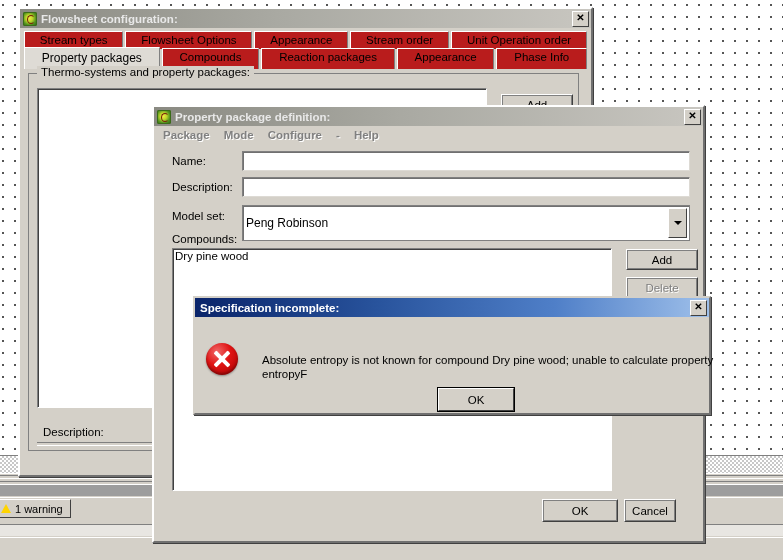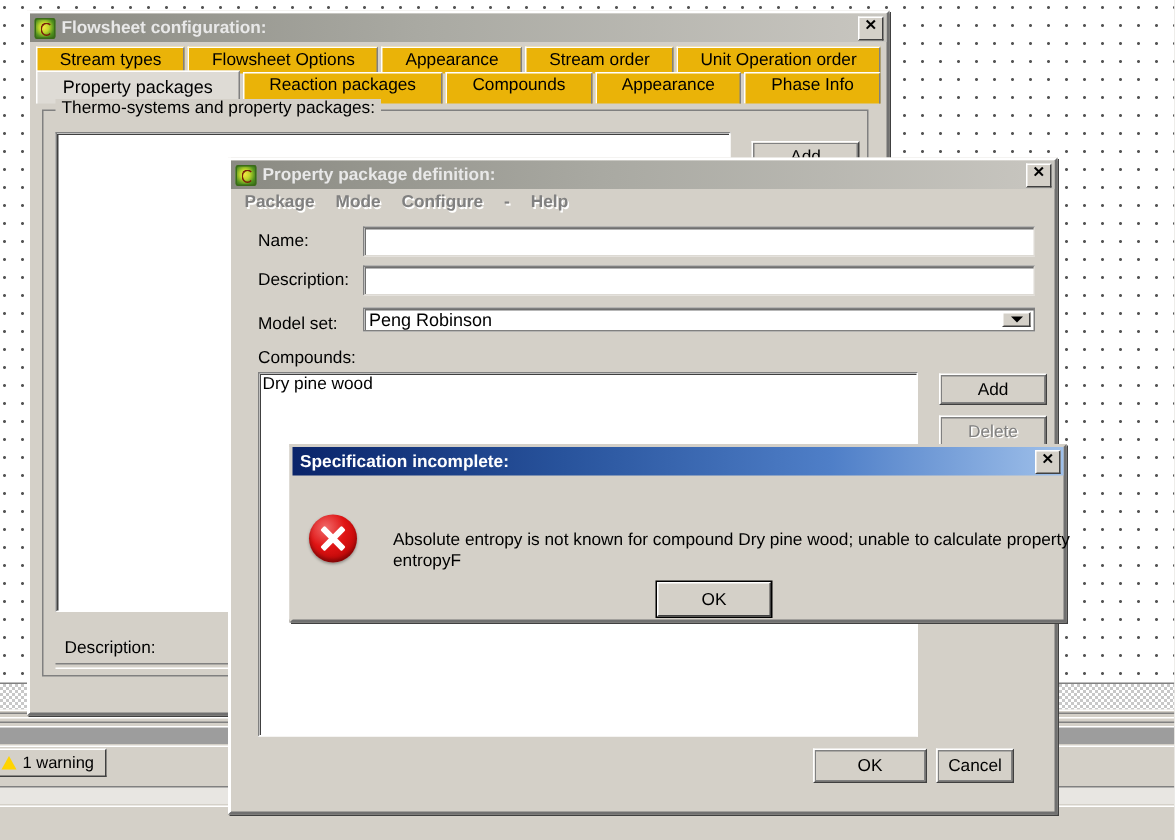--- a/index.html
+++ b/index.html
@@ -162,21 +162,21 @@
   .tabrow {
     display: flex;
     gap: 2px;
     margin-bottom: -1px;
   }
   .tab {
     flex: 1 1 auto;
     text-align: center;
     font-size: 11.5px;
     padding: 2px 4px 3px 4px;
-    background: #eab308;
+    background: #b91c1c;
     border: 1px solid #ffffff;
     border-right-color: #808080;
     border-bottom: none;
     box-sizing: border-box;
     white-space: nowrap;
     cursor: default;
     color: #000;
   }
   .tab.selected {
     background: #dedbd5;
@@ -318,21 +318,21 @@
     border-left: 4px solid transparent;
     border-right: 4px solid transparent;
     border-top: 4px solid #000;
   }
 
   #pp-name-label  { left: 18px; top: 48px; }
   #pp-name-field  { left: 88px; top: 44px; width: 448px; height: 20px; }
   #pp-desc-label  { left: 18px; top: 74px; }
   #pp-desc-field  { left: 88px; top: 70px; width: 448px; height: 20px; }
   #pp-model-label { left: 18px; top: 103px; }
-  #pp-model-combo { left: 88px; top: 98px; width: 448px; height: 16px; }
+  #pp-model-combo { left: 88px; top: 98px; width: 448px; height: 36px; }
   #pp-comp-label  { left: 18px; top: 126px; }
   #pp-comp-list   { left: 18px; top: 141px; width: 440px; height: 243px; }
   #pp-add-btn     { position: absolute; left: 472px; top: 142px; width: 72px; height: 21px; }
   #pp-del-btn     { position: absolute; left: 472px; top: 170px; width: 72px; height: 21px; }
   #pp-ok-btn      { position: absolute; left: 388px; top: 392px; width: 76px; height: 23px; }
   #pp-cancel-btn  { position: absolute; left: 470px; top: 392px; width: 52px; height: 23px; }
 
   
   #win-error {
     left: 193px; top: 296px;
@@ -410,22 +410,22 @@
     <div class="tabstrip">
       <div class="tabrow">
         <div class="tab">Stream types</div>
         <div class="tab">Flowsheet Options</div>
         <div class="tab">Appearance</div>
         <div class="tab">Stream order</div>
         <div class="tab">Unit Operation order</div>
       </div>
       <div class="tabrow">
         <div class="tab selected">Property packages</div>
+        <div class="tab">Compounds</div>
         <div class="tab">Reaction packages</div>
-        <div class="tab">Compounds</div>
         <div class="tab">Appearance</div>
         <div class="tab">Phase Info</div>
       </div>
     </div>
 
     <div class="groupbox">
       <span class="groupbox-label">Thermo-systems and property packages:</span>
       <div class="listbox" id="fs-listbox"></div>
       <div class="btn" id="fs-add-btn">Add</div>
       <span class="fs-desc-label">Description:</span>

